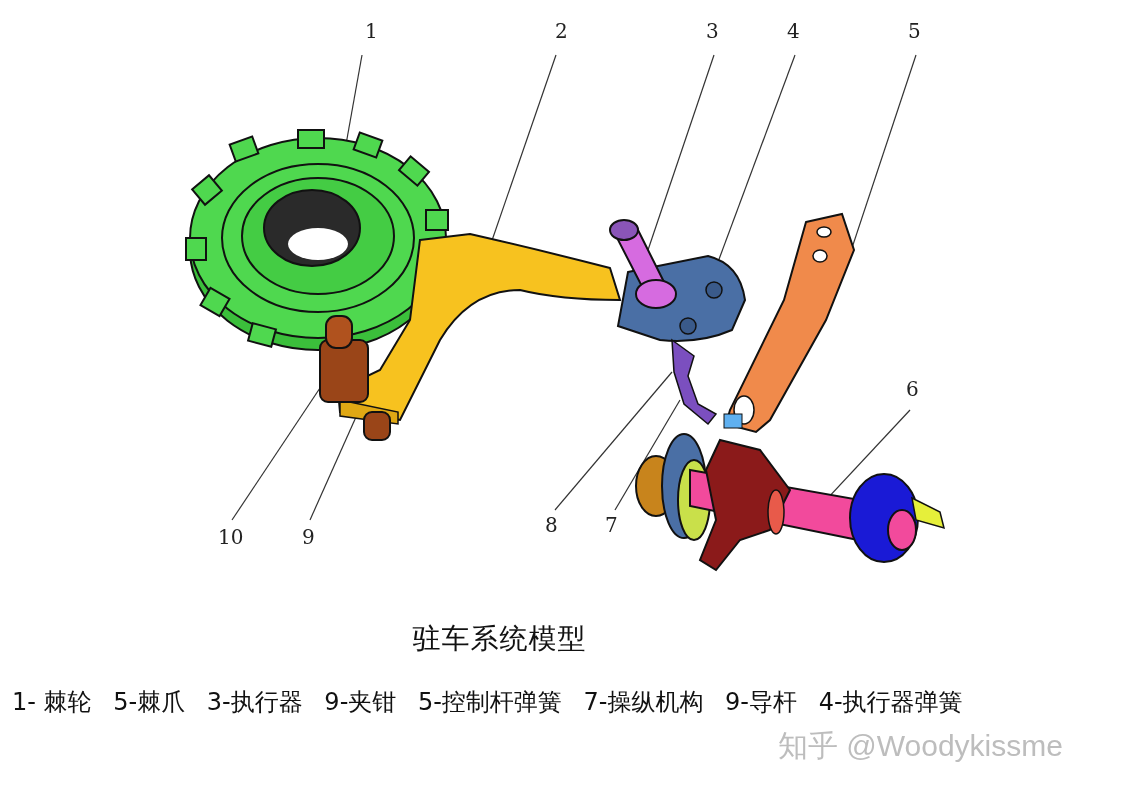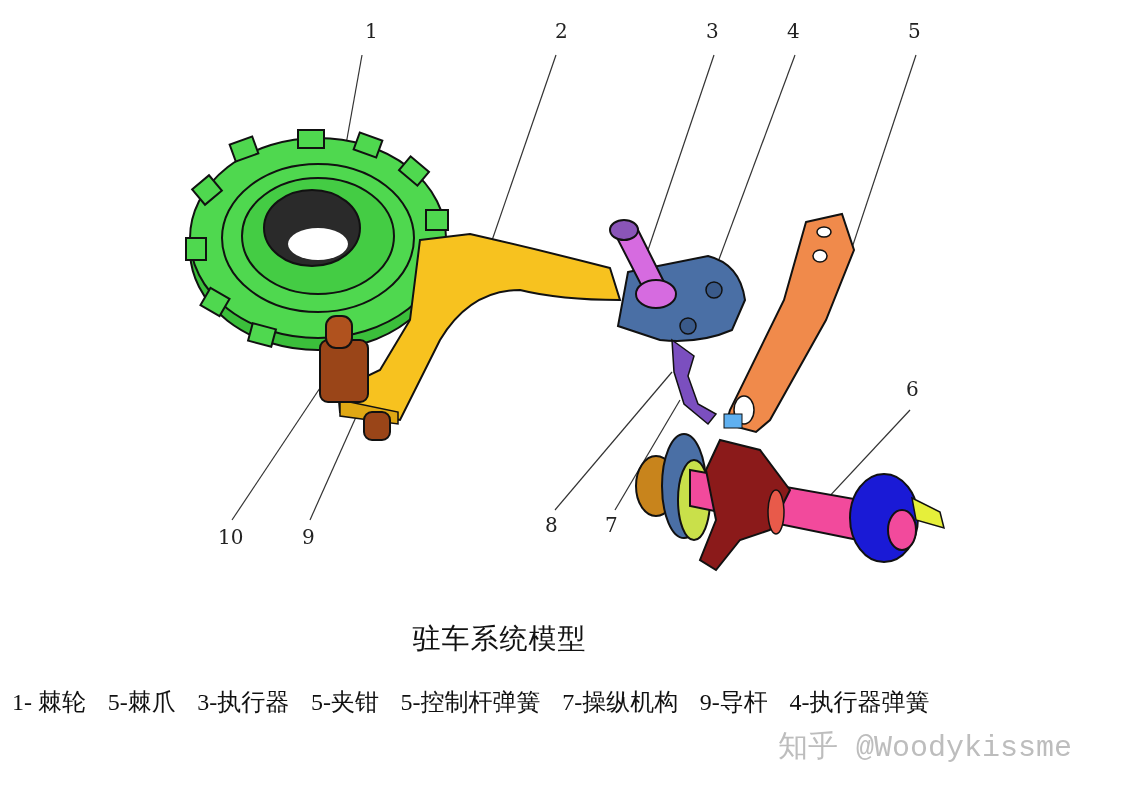--- a/index.html
+++ b/index.html
@@ -4,22 +4,22 @@
   <style>
     html, body { margin: 0; padding: 0; background: #ffffff; }
     body { width: 1130px; height: 794px; position: relative; overflow: hidden; font-family: "DejaVu Sans", sans-serif; }
     .canvas { position: absolute; left: 0; top: 0; width: 1130px; height: 794px; }
     svg.diagram { position: absolute; left: 0; top: 0; }
     .callout-num { font-family: "DejaVu Serif", serif; font-size: 20px; fill: #222; }
     .title { position: absolute; left: 0; width: 904px; top: 620px; text-align: center; font-size: 28px; color: #111; letter-spacing: 1px; padding-left: 95px; box-sizing: border-box; }
     .legend-line { position: absolute; left: 12px; font-size: 24px; color: #111; white-space: nowrap; }
     .legend-line.l1 { top: 686px; }
     .legend-line.l2 { top: 750px; }
-    .legend-item { margin-right: 14px; font-family: Liberation Serif, serif; }
-    .watermark { position: absolute; left: 778px; top: 726px; font-size: 30px; color: #bdbdbd; white-space: nowrap; font-family: Liberation Mono, monospace; }
+    .legend-item { margin-right: 14px; }
+    .watermark { position: absolute; left: 778px; top: 726px; font-size: 30px; color: #bdbdbd; white-space: nowrap; font-family: Liberation Sans, sans-serif; }
   </style>
 </head>
 <body>
 
 <div class="canvas">
   <svg class="diagram" width="1130" height="600" viewBox="0 0 1130 600">
 
     <g stroke="#333" stroke-width="1.2" fill="none">
       <line x1="362" y1="55" x2="345" y2="150"></line>
       <line x1="556" y1="55" x2="488" y2="252"></line>
@@ -116,21 +116,21 @@
       <text class="callout-num" x="218" y="544">10</text>
     </g>
   </svg>
 
   <div class="title">驻车系统模型</div>
 
   <div class="legend-line l1">
     <span class="legend-item">1-  棘轮</span>
     <span class="legend-item">5-棘爪</span>
     <span class="legend-item">3-执行器</span>
-    <span class="legend-item">5-夹钳</span>
+    <span class="legend-item">9-夹钳</span>
     <span class="legend-item">5-控制杆弹簧</span>
     <span class="legend-item">7-操纵机构</span>
     <span class="legend-item">9-导杆</span>
     <span class="legend-item">4-执行器弹簧</span>
   </div>
 
   <div class="watermark">知乎 @Woodykissme</div>
 </div>
 
 </body></html>

